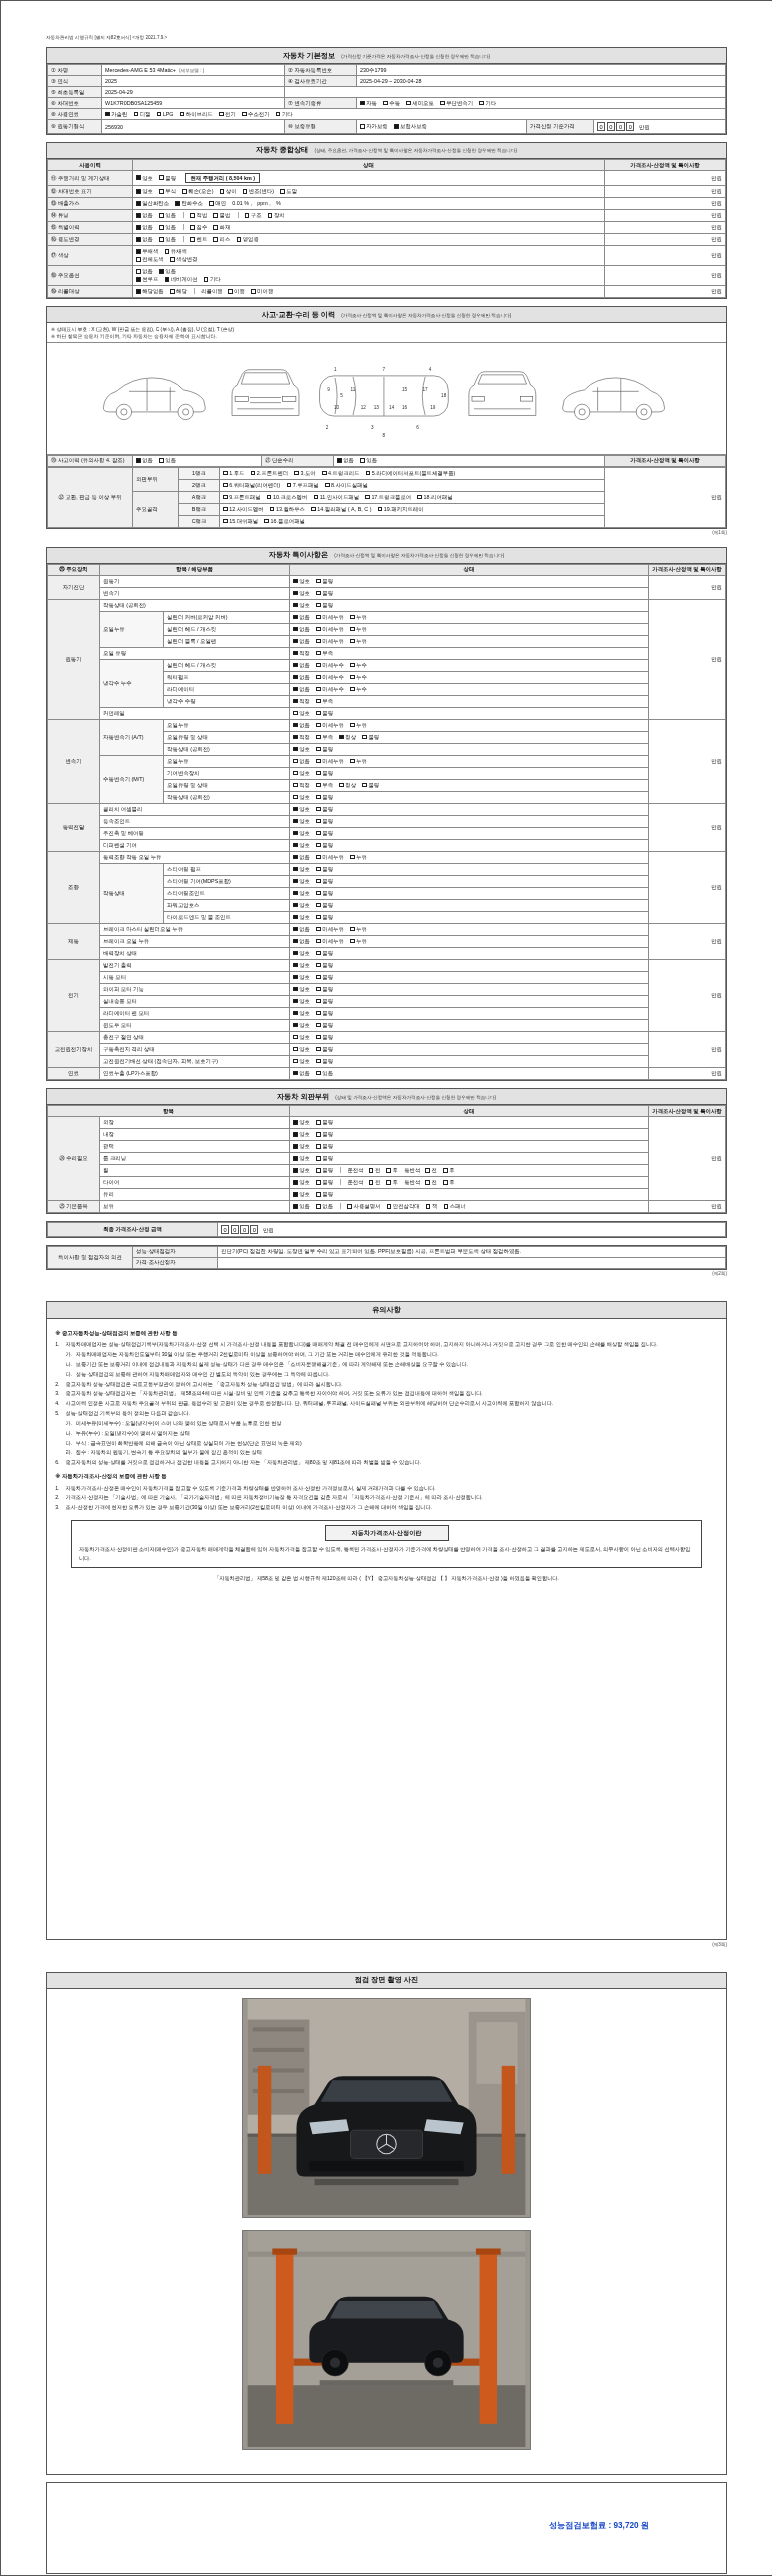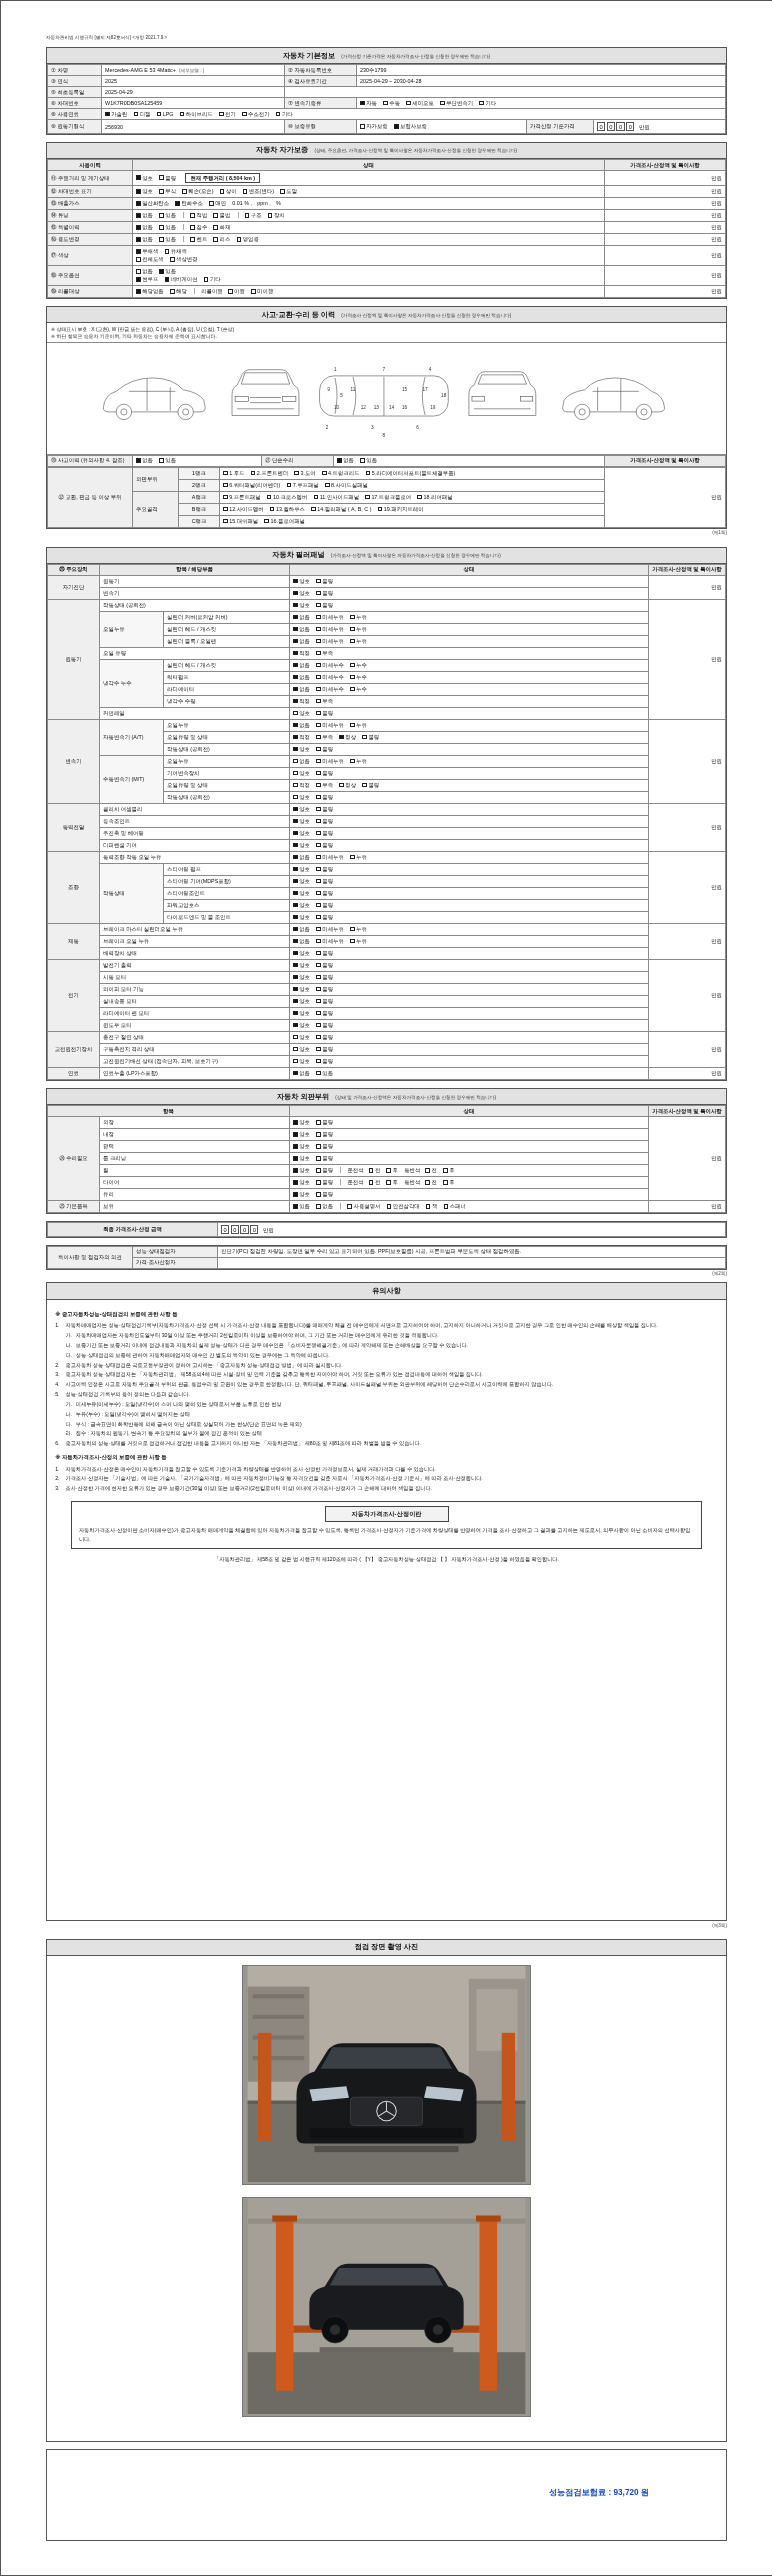--- a/index.html
+++ b/index.html
@@ -116,21 +116,21 @@
           <td><span class="cb"><span class="cbbox"></span><span class="cblabel">자가보증</span></span><span class="cb on"><span class="cbbox"></span><span class="cblabel">보험사보증</span></span></td>
           <th class="lb">가격산정 기준가격</th>
           <td><span class="digits-wrap"><span class="digit">0</span><span class="digit">0</span><span class="digit">0</span><span class="digit">0</span></span><span class="unit">만원</span></td>
         </tr>
       </tbody>
         </table>
     </div>
 
     <div class="section">
       <div class="sec-head">
-        <span>자동차 자가보증</span>
+        <span>자동차 종합상태</span>
         <span class="sec-note">(상태, 주요옵션, 가격조사·산정액 및 특이사항은 자동차가격조사·산정을 신청한 경우에만 적습니다)</span>
       </div>
       <table>
         <colgroup>
             <col style="width:85px">
             <col>
             <col style="width:121px">
           </colgroup>
         <thead>
           <tr>
@@ -331,21 +331,21 @@
                 <div class="segline"><span class="cb"><span class="cbbox"></span><span class="cblabel">15.대쉬패널</span></span><span class="cb"><span class="cbbox"></span><span class="cblabel">16.플로어패널</span></span></div>
               </td>
             </tr>
           </tbody>
       </table>
     </div>
     <div class="page-marker">(제1쪽)</div>
 
     <div class="section" style="margin-top:11.3px">
       <div class="sec-head">
-        <span>자동차 필러패널</span>
+        <span>자동차 특이사항은</span>
         <span class="sec-note">(가격조사·산정액 및 특이사항은 자동차가격조사·산정을 신청한 경우에만 적습니다)</span>
       </div>
       <table>
         <colgroup>
             <col style="width:52px">
             <col style="width:64px">
             <col style="width:126px">
             <col>
             <col style="width:77px">
           </colgroup>
@@ -744,21 +744,21 @@
         </tr>
         <tr>
           <th class="lb">가격·조사산정자</th>
           <td></td>
         </tr>
       </tbody>
         </table>
     </div>
     <div class="page-marker">(제2쪽)</div>
 
-    <div class="section" style="margin-top:6px; min-height:639px">
+    <div class="section" style="margin-top:25px; min-height:639px">
       <div class="sec-head">
         <span>유의사항</span>
       </div>
       <div class="notice-body">
         <div class="npart-title">※ 중고자동차성능·상태점검의 보증에 관한 사항 등</div>
         <div>
             <div class="nitem">
               <span class="nnum">1.</span>
               <span class="ntxt">자동차매매업자는 성능·상태점검기록부(자동차가격조사·산정 선택 시 가격조사·산정 내용을 포함합니다)를 매매계약 체결 전 매수인에게 서면으로 고지하여야 하며, 고지하지 아니하거나 거짓으로 고지한 경우 그로 인한 매수인의 손해를 배상할 책임을 집니다.</span>
             </div>
@@ -828,21 +828,21 @@
           </div>
         <div class="notice-inner-box">
           <div class="notice-inner-title">자동차가격조사·산정이란</div>
           <div>자동차가격조사·산정이란 소비자(매수인)가 중고자동차 매매계약을 체결함에 있어 자동차가격을 참고할 수 있도록, 등록된 가격조사·산정자가 기준가격에 차량상태를 반영하여 가격을 조사·산정하고 그 결과를 고지하는 제도로서, 의무사항이 아닌 소비자의 선택사항입니다.</div>
         </div>
         <div class="notice-confirm">「자동차관리법」 제58조 및 같은 법 시행규칙 제120조에 따라 ( 【Y】 중고자동차성능·상태점검 【 】 자동차가격조사·산정 )을 하였음을 확인합니다.</div>
       </div>
     </div>
     <div class="page-marker">(제3쪽)</div>
 
-    <div class="section" style="margin-top:11px">
+    <div class="section" style="margin-top:25px">
       <div class="sec-head">
         <span>점검 장면 촬영 사진</span>
       </div>
       <div class="photos-body">
         <div class="photo-frame">
           <svg width="287" height="216" viewBox="0 0 540 420">
             <rect x="0" y="0" width="540" height="262" fill="#b3ada4"></rect>
             <rect x="0" y="40" width="120" height="185" fill="#8d8780"></rect>
             <rect x="10" y="55" width="100" height="8" fill="#7a746d"></rect>
               <rect x="10" y="95" width="100" height="8" fill="#7a746d"></rect>

